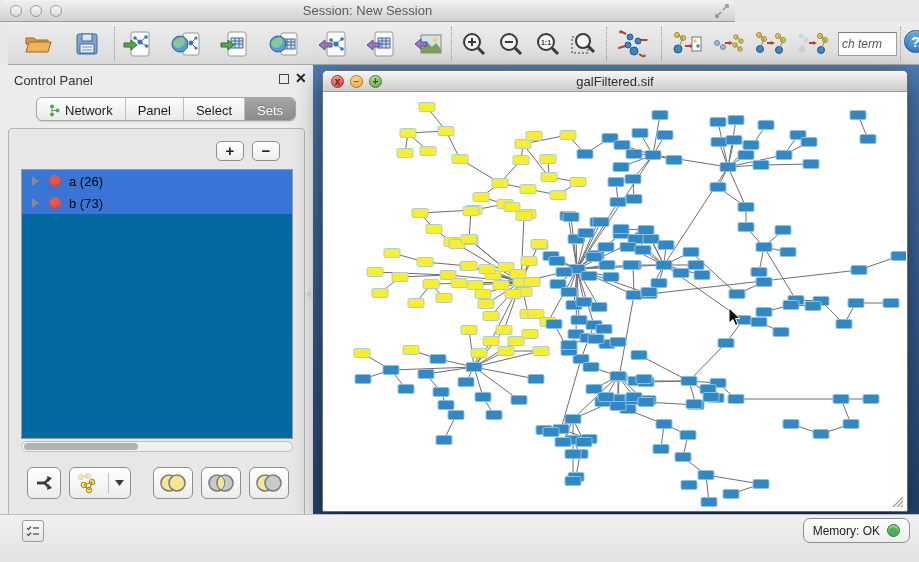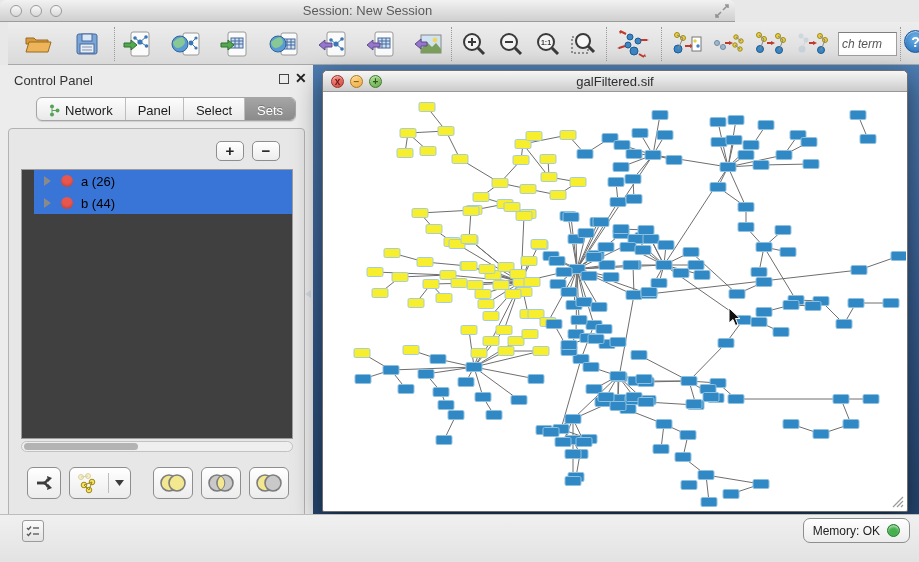--- a/index.html
+++ b/index.html
@@ -51,21 +51,21 @@
     display:flex; align-items:center; gap:5px; height:100%; }
   .tab:last-child { border-right:none; }
   .tab.selected { background:linear-gradient(#a5a5a5,#8b8b8b); color:#fff;
     text-shadow:0 -1px 0 rgba(0,0,0,.25); }
   .cp-box { position:absolute; left:8px; top:63px; width:297px; height:392px;
     border:1px solid #b3b3b3; border-radius:4px; background:#e7e7e7; }
   .pm-btn { position:absolute; top:12px; width:28px; height:20px; background:linear-gradient(#ffffff,#ededed);
     border:1px solid #8e8e8e; border-radius:5px; font-size:15px; font-weight:bold; color:#222;
     text-align:center; line-height:17px; }
   .sets-list { position:absolute; left:12px; top:40px; width:272px; height:270px;
-    background:#404040; border:1px solid #9b9b9b; overflow:hidden;padding-left:12px; }
+    background:#0369a1; border:1px solid #9b9b9b; overflow:hidden; }
   .set-row { height:22px; display:flex; align-items:center; font-size:13px; color:#000; }
   .set-row.selected { background:#3875d7; }
   .tri { width:0; height:0; border-left:7px solid #8a8a8a; border-top:5px solid transparent;
     border-bottom:5px solid transparent; margin:0 10px 0 10px; }
   .reddot { width:12px; height:12px; border-radius:50%; background:#e8564d;
     margin-right:8px; box-shadow:inset 0 -2px 2px rgba(0,0,0,.15); }
   .hscroll { position:absolute; left:12px; top:312px; width:272px; height:11px;
     background:#efefef; border:1px solid #c2c2c2; border-radius:6px; }
   .hscroll .thumb { position:absolute; left:2px; top:1px; width:114px; height:7px;
     background:#b3b3b3; border-radius:4px; }
@@ -347,21 +347,21 @@
 
       <div class="sets-list" id="sets-list">
           <div class="set-row selected">
             <span class="tri"></span>
             <span class="reddot"></span>
             <span>a (26)</span>
           </div>
           <div class="set-row selected">
             <span class="tri"></span>
             <span class="reddot"></span>
-            <span>b (44)</span>
+            <span>b (73)</span>
           </div>
         </div>
 
       <div class="hscroll">
         <div class="thumb"></div>
       </div>
 
       <div class="cp-actions">
         <div class="act-btn" style="left:18px;width:34px">
           <svg width="20" height="20" viewBox="0 0 20 20">

